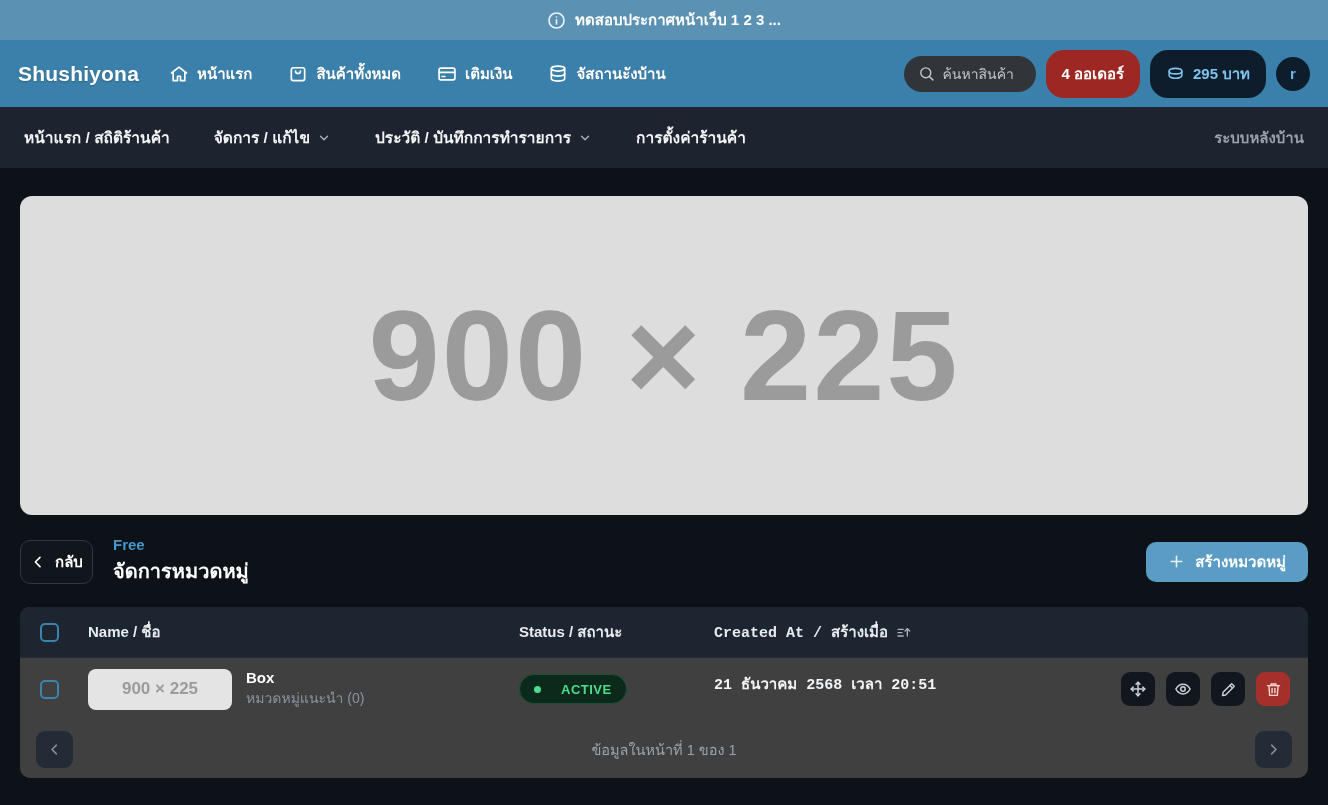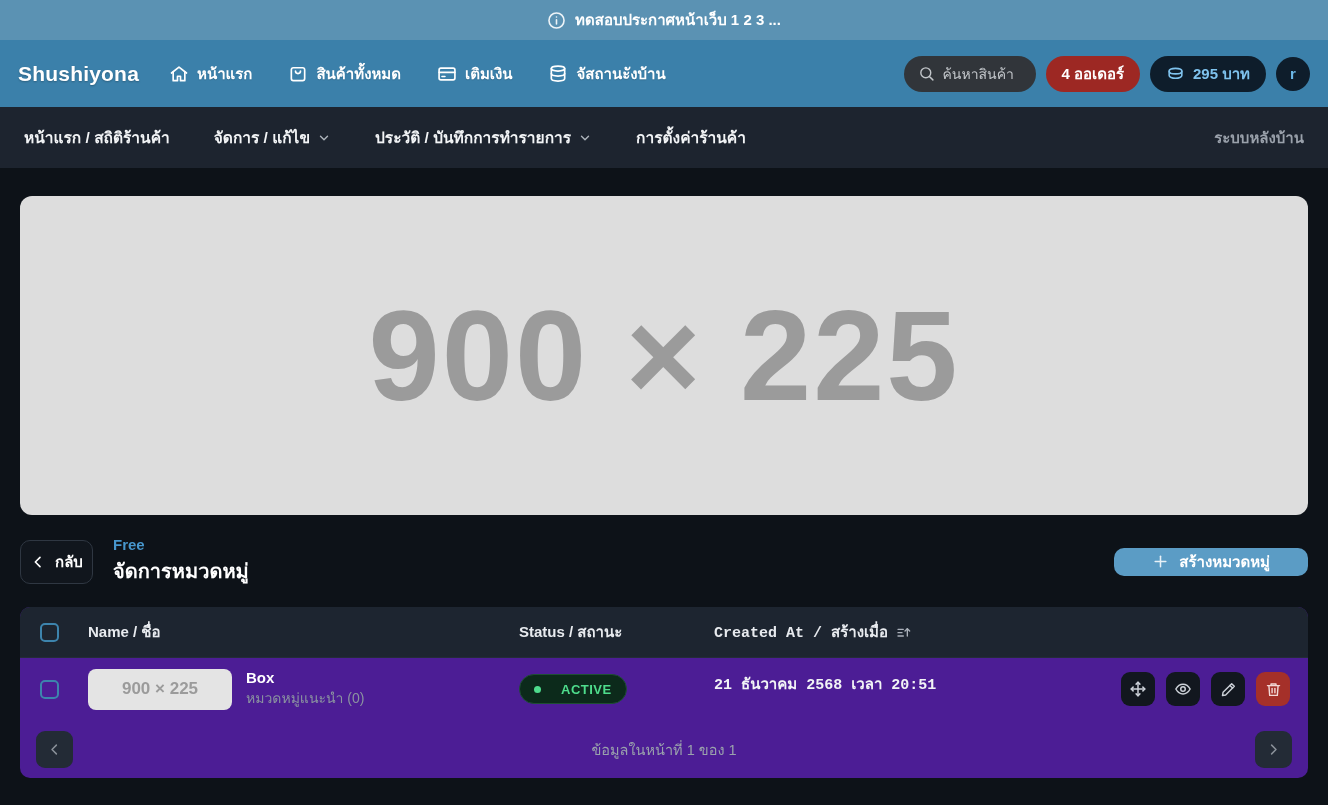--- a/index.html
+++ b/index.html
@@ -32,21 +32,21 @@
   .search-pill{
     width:132px; height:36px; background:#31353a; border:none; border-radius:18px;
     display:flex; align-items:center; gap:8px; padding:0 14px; cursor:text;
   }
   .search-pill input{
     background:transparent; border:none; outline:none; width:80px;
     color:#d6d8da; font-size:14px; font-family:inherit;
   }
   .search-pill input::placeholder{ color:#c2c6ca; }
   .pill{
-    height:36px; border-radius:18px; display:flex; align-items:center;
+    height:48px; border-radius:18px; display:flex; align-items:center;
     padding:0 16px; font-size:15px; font-weight:700; cursor:pointer;
   }
   .pill-orders{ background:#9d2823; color:#fff; }
   .pill-balance{ background:#0e1d2b; color:#7fc3ee; gap:8px; }
   .avatar{
     width:34px; height:34px; border-radius:50%; background:#0e1d2b;
     color:#6cb8e8; display:flex; align-items:center; justify-content:center;
     font-size:15px; font-weight:700; cursor:pointer;
   }
 
@@ -78,29 +78,29 @@
   .back-btn{
     width:73px; height:44px; border:1px solid #2f3742; border-radius:10px;
     background:#11161d; color:#fff; display:flex; align-items:center;
     justify-content:center; gap:9px; font-size:15px; font-weight:700; cursor:pointer;
   }
   .back-btn svg{ stroke:#fff; }
   .sec-titles{ margin-left:20px; display:flex; flex-direction:column; gap:2px; }
   .plan-label{ color:#4796cc; font-size:15px; font-weight:700; }
   .page-title{ color:#fff; font-size:20px; font-weight:800; }
   .create-btn{
-    margin-left:auto; height:28px; padding:0 38px; border:none; border-radius:10px;
+    margin-left:auto; height:40px; padding:0 22px; border:none; border-radius:10px;
     background:#5b9cc5; color:#fff; display:flex; align-items:center; gap:10px;
     font-size:15px; font-weight:700; cursor:pointer; font-family:inherit;
   }
   .create-btn svg{ stroke:#e8f1f7; }
 
   
   .table-card{
-    margin-top:20px; background:#4c1d95; border-radius:10px; overflow:hidden;
+    margin-top:20px; background:#404040; border-radius:10px; overflow:hidden;
   }
   .t-header{
     height:50px; background:#1d2530; display:flex; align-items:center;
     color:#e8ebef; font-size:15px; font-weight:700;
   }
   .cell-check{ width:68px; padding-left:20px; }
   .checkbox{
     width:19px; height:19px; border:2px solid #3d84ad; border-radius:5px;
     background:transparent; cursor:pointer;
   }

